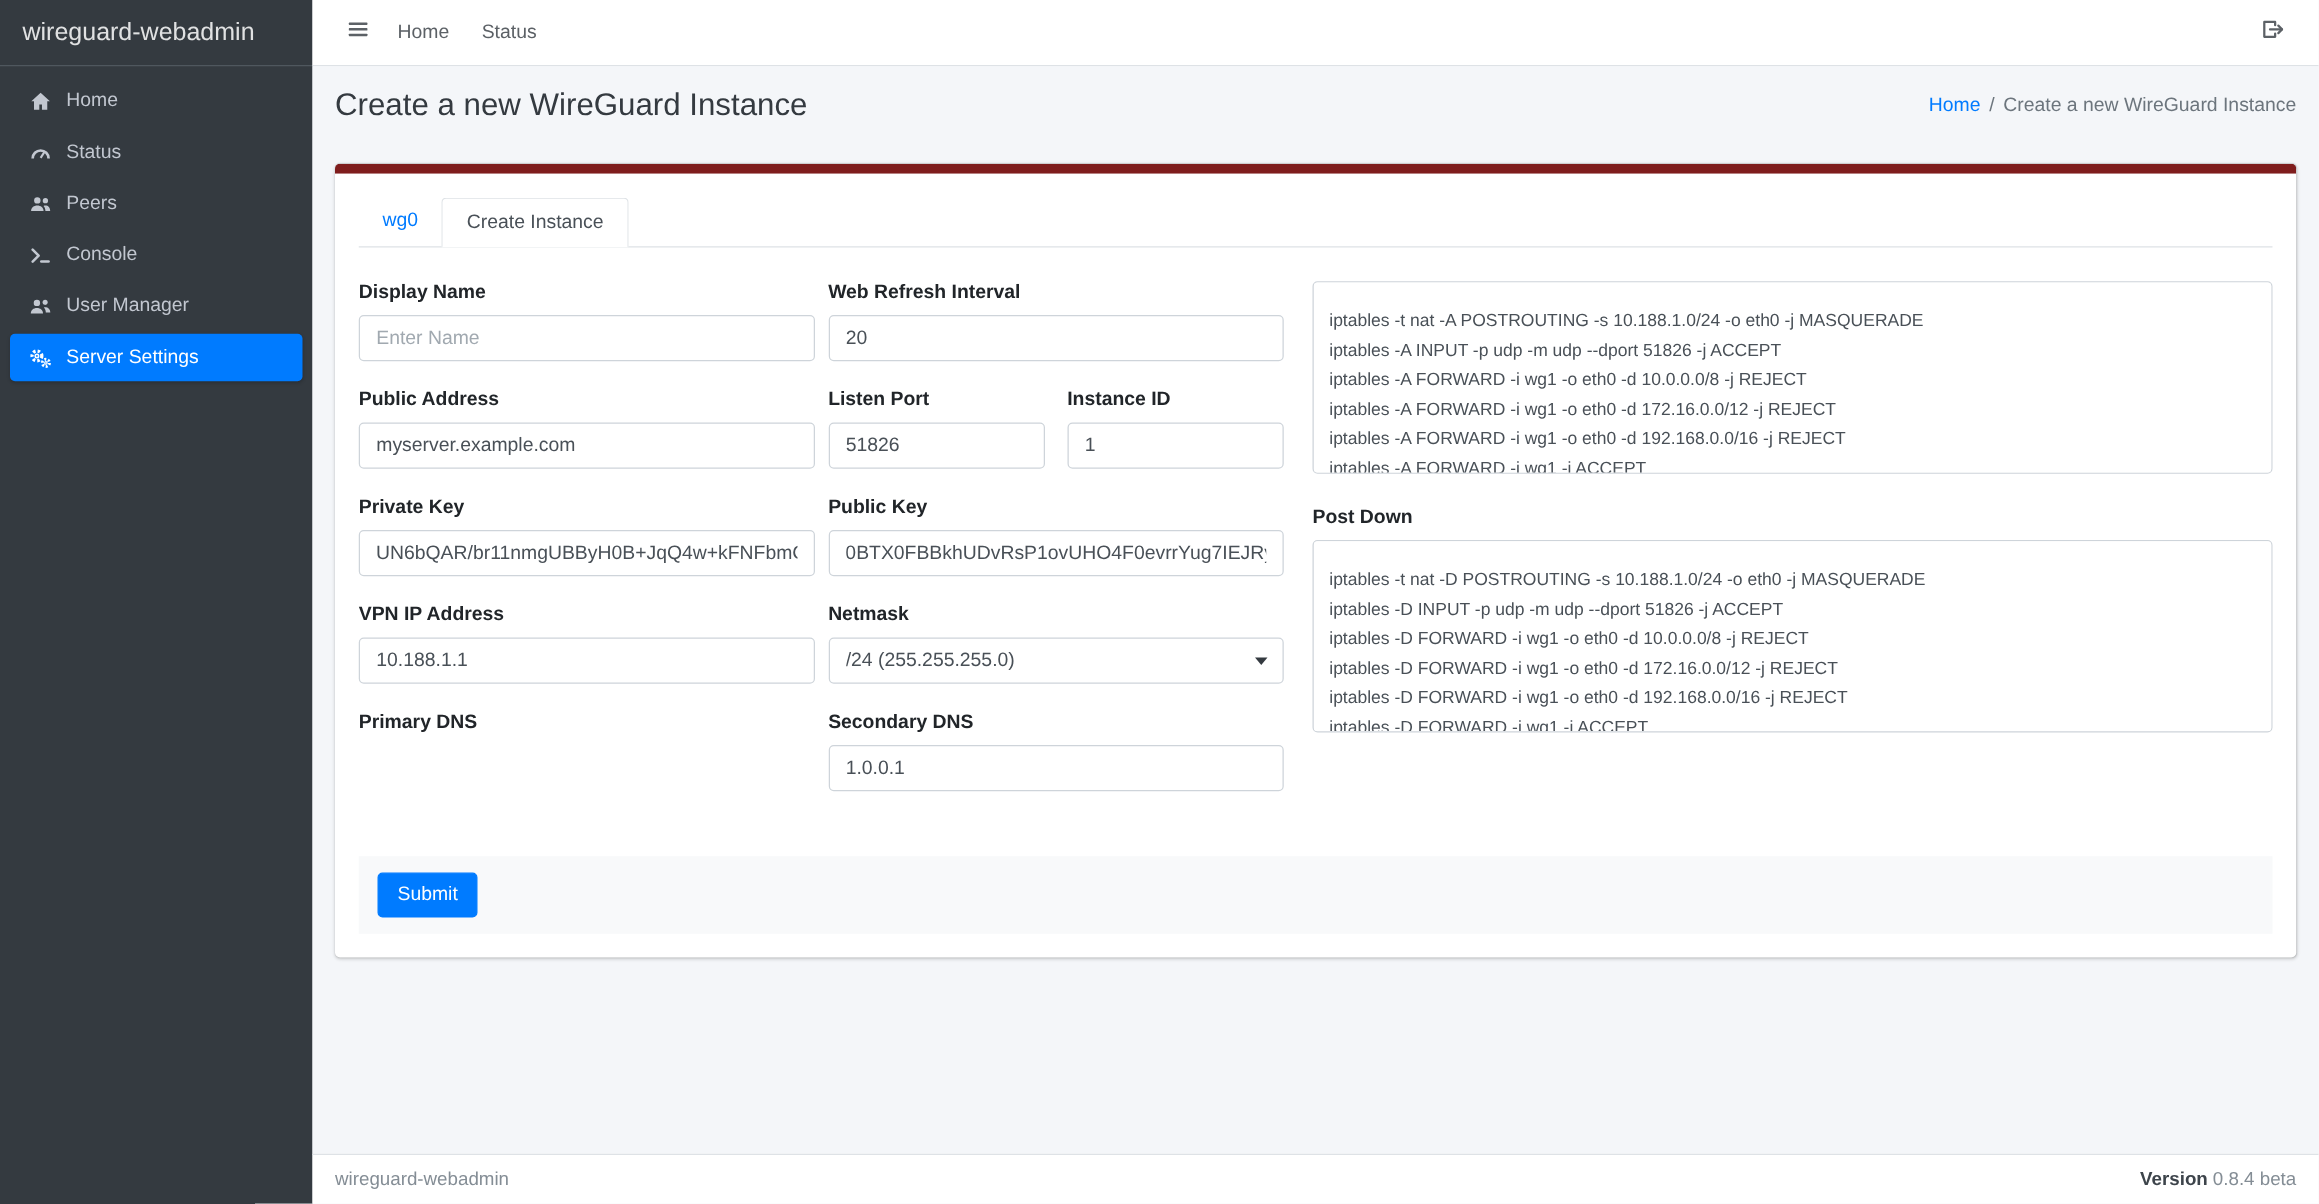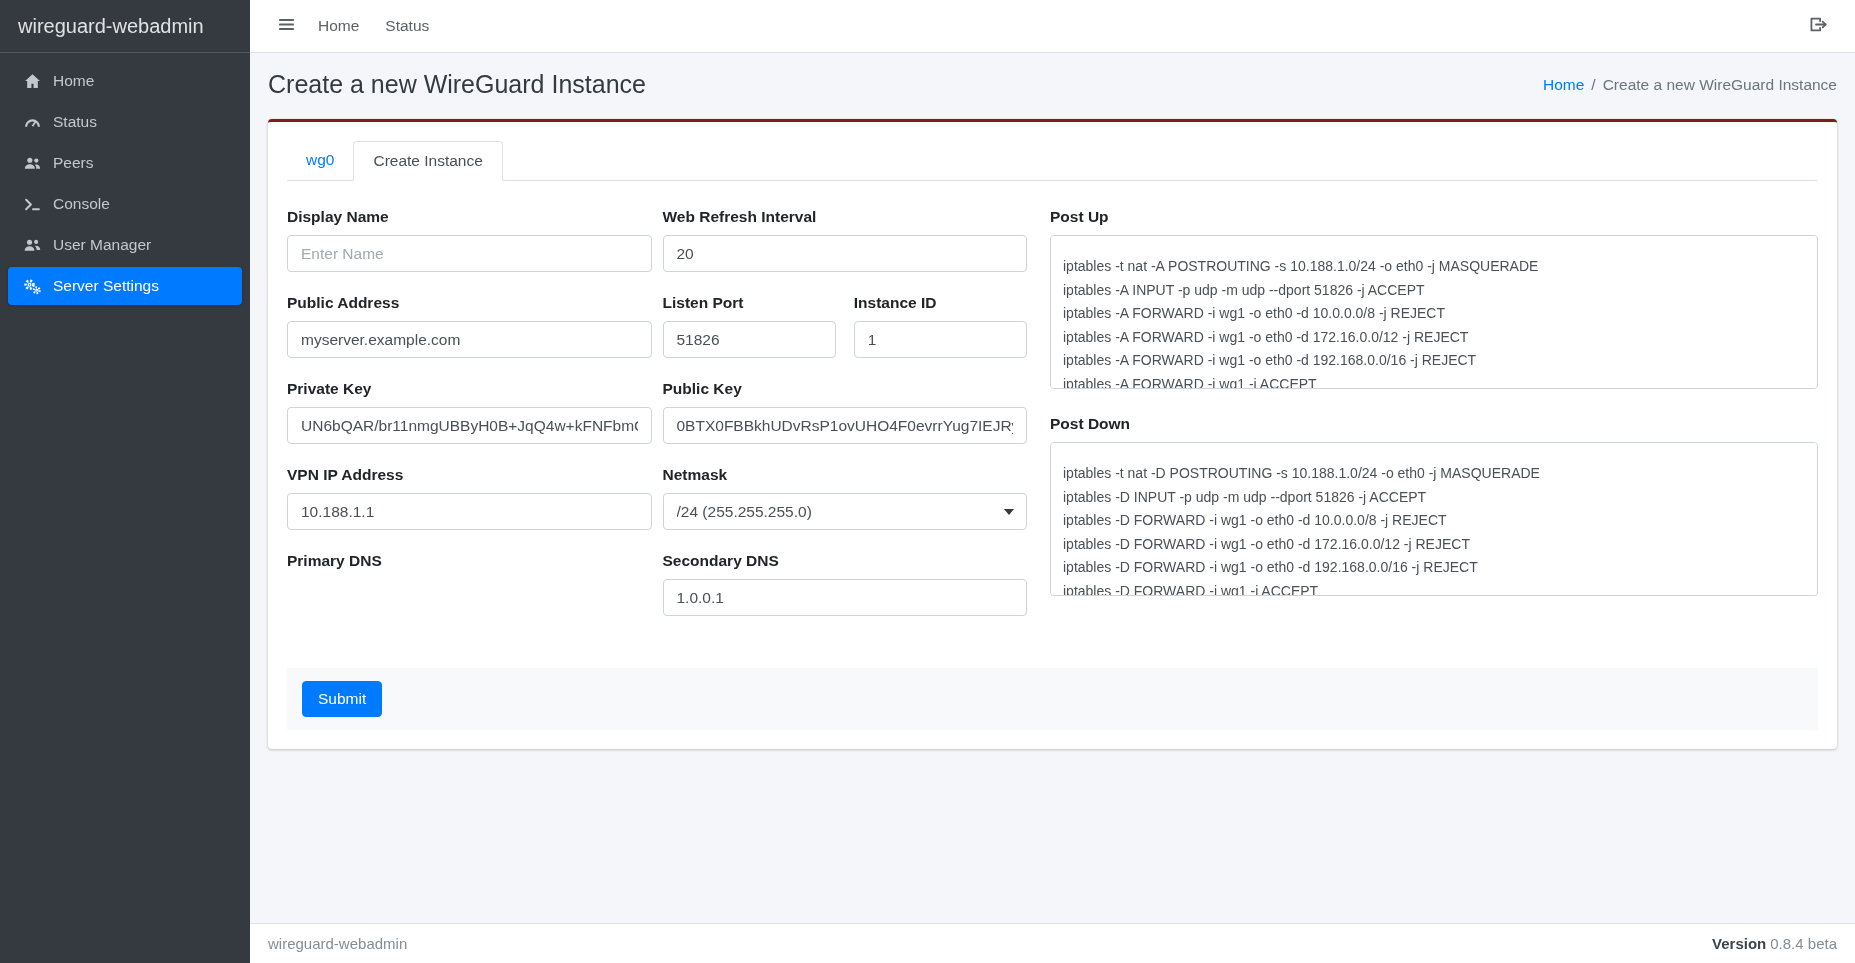--- a/index.html
+++ b/index.html
@@ -40,22 +40,22 @@
   .content { flex:1; overflow:hidden; background:#f4f6f9; }
   .content-header { display:flex; align-items:center; justify-content:space-between; padding:17px 18px 0 18px; }
   .page-title { margin:0; font-size:25px; font-weight:500; color:#343a40; }
   .breadcrumb { font-size:15.5px; display:flex; align-items:center; gap:7px; }
   .breadcrumb a { color:#007bff; text-decoration:none; cursor:pointer; }
   .breadcrumb .sep { color:#6c757d; }
   .breadcrumb .current { color:#6c757d; }
 
   
   .card {
-    margin:20px 18px; background:#fff; border-radius:4px;
-    border-top:3px solid #7f1d1d;
+    margin:32px 18px; background:#fff; border-radius:4px;
+    border-top:8px solid #7f1d1d;
     box-shadow:0 0 1px rgba(0,0,0,.125), 0 1px 3px rgba(0,0,0,.2);
   }
   .card-body { padding:19px; }
 
   .nav-tabs { display:flex; border-bottom:1px solid #dee2e6; margin-bottom:27px; }
   .tab { font-size:15.5px; padding:10px 19px; text-decoration:none; cursor:pointer; margin-bottom:-1px; }
   .tab-link { color:#007bff; }
   .tab-active {
     color:#495057; background:#fff; border:1px solid #dee2e6; border-bottom:1px solid #fff;
     border-radius:4px 4px 0 0;
@@ -284,21 +284,20 @@
 
               <div class="form-group">
                 <label>Secondary DNS</label>
                 <input class="form-control" type="text" value="1.0.0.1" style="">
               </div>
 
             </div>
 
             <div class="right-col">
               <div class="form-group post-up-group">
-                <label>Post Up</label>
                 <textarea class="form-control" spellcheck="false" style="">iptables -t nat -A POSTROUTING -s 10.188.1.0/24 -o eth0 -j MASQUERADE
 iptables -A INPUT -p udp -m udp --dport 51826 -j ACCEPT
 iptables -A FORWARD -i wg1 -o eth0 -d 10.0.0.0/8 -j REJECT
 iptables -A FORWARD -i wg1 -o eth0 -d 172.16.0.0/12 -j REJECT
 iptables -A FORWARD -i wg1 -o eth0 -d 192.168.0.0/16 -j REJECT
 iptables -A FORWARD -i wg1 -j ACCEPT</textarea>
               </div>
               <div class="form-group">
                 <label>Post Down</label>
                 <textarea class="form-control" spellcheck="false" style="">iptables -t nat -D POSTROUTING -s 10.188.1.0/24 -o eth0 -j MASQUERADE

